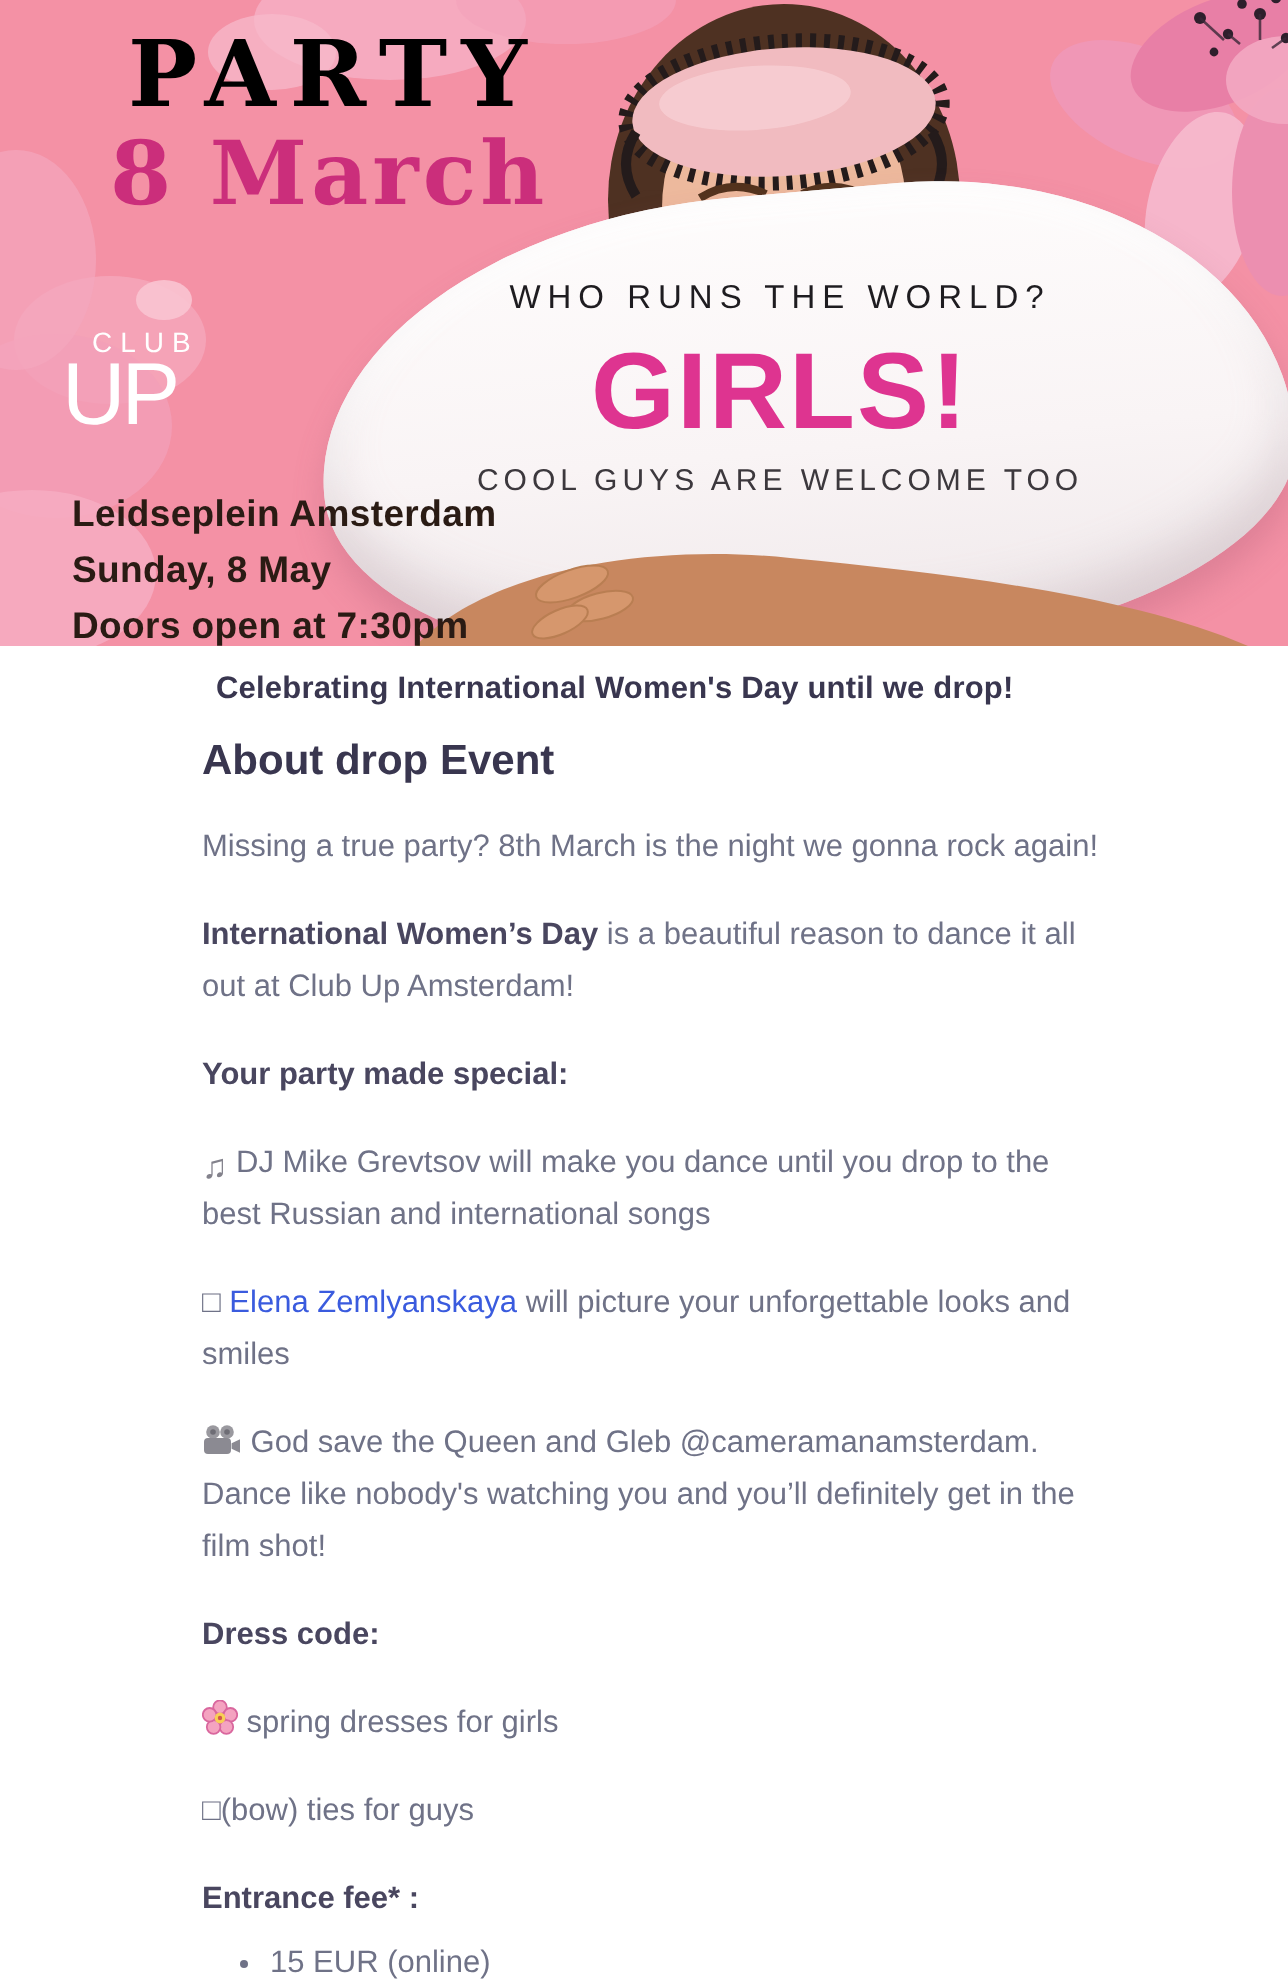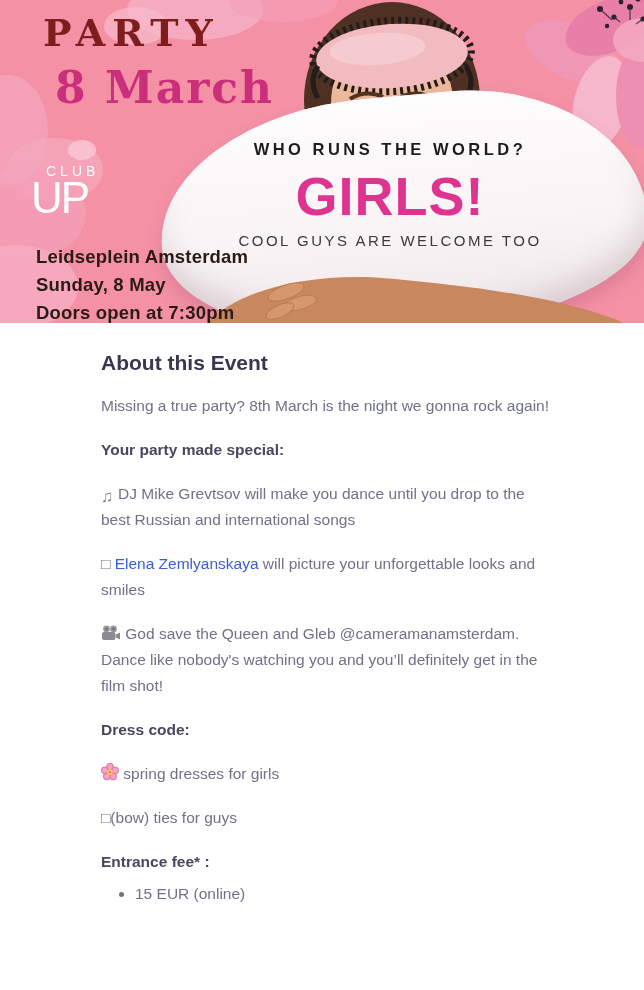--- a/index.html
+++ b/index.html
@@ -23,28 +23,28 @@
     background:linear-gradient(180deg,#FEFCFC 0%,#F9F4F5 55%,#EFE8EA 100%);
     border-radius:46% 40% 44% 46% / 58% 62% 40% 46%;
     transform:rotate(-5deg);
     box-shadow:0 10px 16px rgba(170,90,115,.30), inset 0 -16px 26px rgba(190,170,178,.45), inset 0 10px 14px rgba(255,255,255,.9);
   }
   .layer-front { z-index:3; }
   .pillow-text {
     position:absolute; z-index:4; left:238px; top:140px; width:304px;
     text-align:center;
   }
-  .pillow-question { font-size:16.5px; font-weight:700; letter-spacing:3.5px; color:#1E1C20; }
+  .pillow-question { font-size:16.5px; font-weight:400; letter-spacing:3.5px; color:#1E1C20; }
   .pillow-answer   { font-size:54px; font-weight:800; letter-spacing:1px; color:#DE3490; margin-top:6px; }
   .pillow-note     { font-size:15px; font-weight:500; letter-spacing:2.5px; color:#3C383D; margin-top:5px; }
 
   .party-title {
-    position:absolute; z-index:5; left:43px; top:10px;
+    position:absolute; z-index:5; left:64px; top:10px;
     font-family:"DejaVu Serif","Liberation Serif",serif;
-    font-size:38px; font-weight:700; letter-spacing:7px; color:#7f1d1d;
+    font-size:46px; font-weight:700; letter-spacing:7px; color:#000000;
   }
   .party-date {
     position:absolute; z-index:5; left:55px; top:62px;
     font-family:"DejaVu Serif","Liberation Serif",serif;
     font-size:44px; font-weight:700; letter-spacing:2px; color:#CB2E7B;
   }
   .club-logo { position:absolute; z-index:5; left:31px; top:163px; color:#FFFFFF; }
   .club-logo .logo-top { font-size:14px; font-weight:400; letter-spacing:4px; margin-left:15px; }
   .club-logo .logo-bottom { font-size:44px; font-weight:400; letter-spacing:-2px; line-height:.85; }
   .venue {
@@ -166,23 +166,25 @@
   </div>
 
   <div class="venue" id="venue">
       <div>Leidseplein Amsterdam</div>
       <div>Sunday, 8 May</div>
       <div>Doors open at 7:30pm</div>
     </div>
 </div>
 
 <div class="content">
-  <h2 class="about-heading">About this Event</h2>
+  <div class="tagline">Celebrating International Women's Day until we drop!</div>
+  <h2 class="about-heading">About drop Event</h2>
   <div id="blocks">
       <p class="para">Missing a true party? 8th March is the night we gonna rock again!</p>
+      <p class="para"><strong>International Women’s Day</strong> is a beautiful reason to dance it all out at Club Up Amsterdam!</p>
       <p class="para"><strong>Your party made special:</strong></p>
       <p class="para"><span class="icon"><span class="icon glyph">♫</span></span> DJ Mike Grevtsov will make you dance until you drop to the best Russian and international songs</p>
       <p class="para">□ <a href="#">Elena Zemlyanskaya</a> will picture your unforgettable looks and smiles</p>
       <p class="para"><span class="icon"><svg width="20" height="16" viewBox="0 0 20 16">
             <circle cx="5.5" cy="4" r="3.4" fill="#9A999F"></circle>
             <circle cx="12.5" cy="4" r="3.4" fill="#9A999F"></circle>
             <circle cx="5.5" cy="4" r="1.4" fill="#6E6D75"></circle>
             <circle cx="12.5" cy="4" r="1.4" fill="#6E6D75"></circle>
             <rect x="1" y="7" width="13.5" height="8" rx="2" fill="#8B8A92"></rect>
             <path d="M14.8 9.6 L19 7.6 V14.4 L14.8 12.4 Z" fill="#8B8A92"></path>

